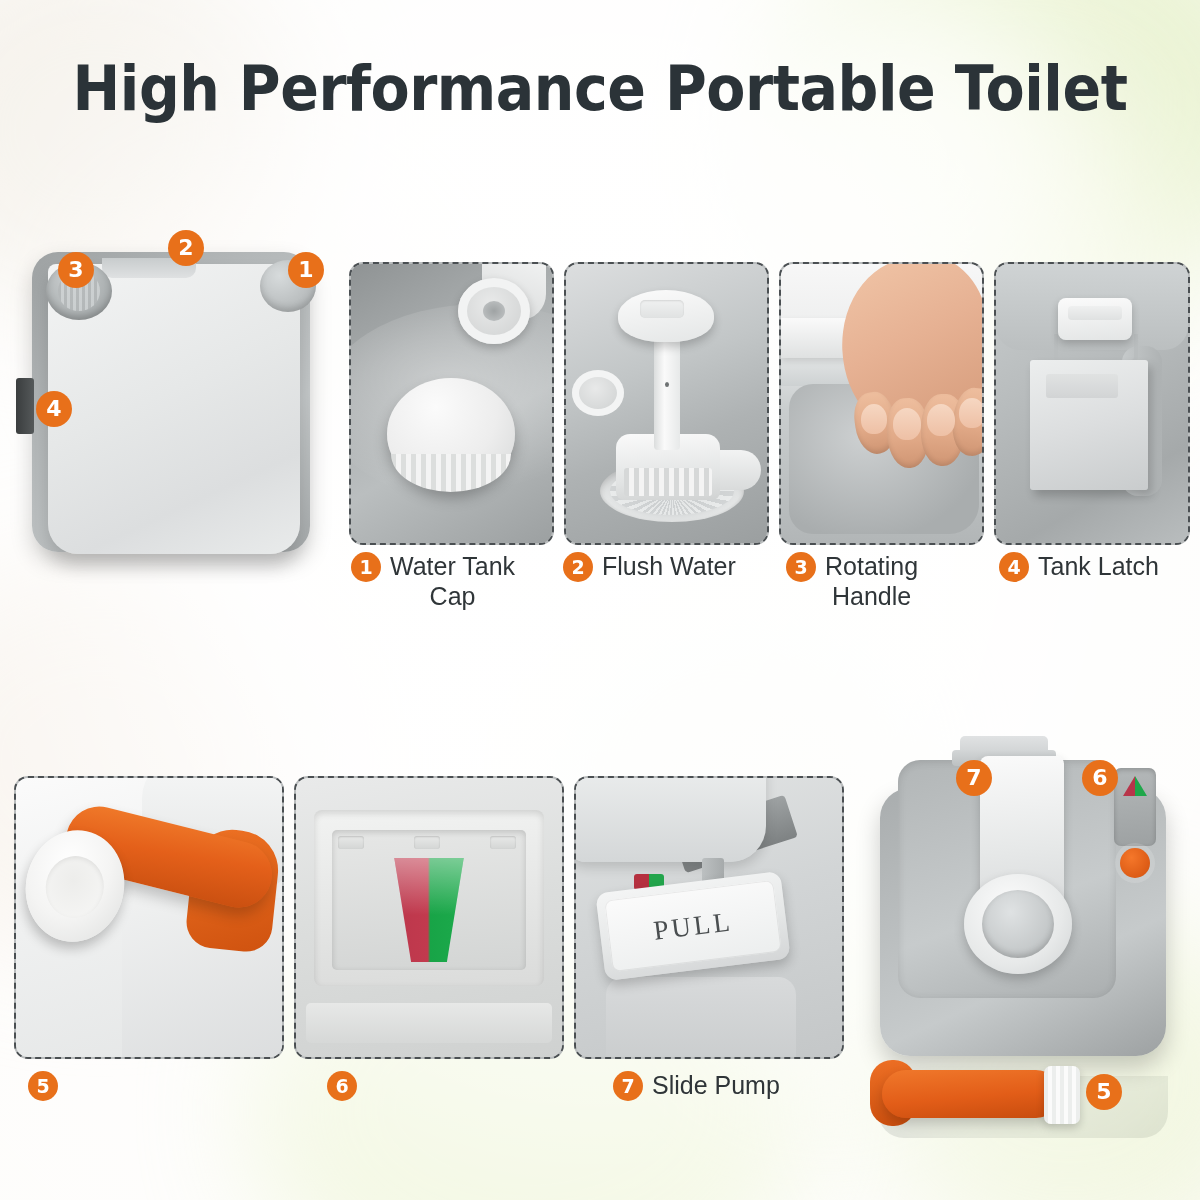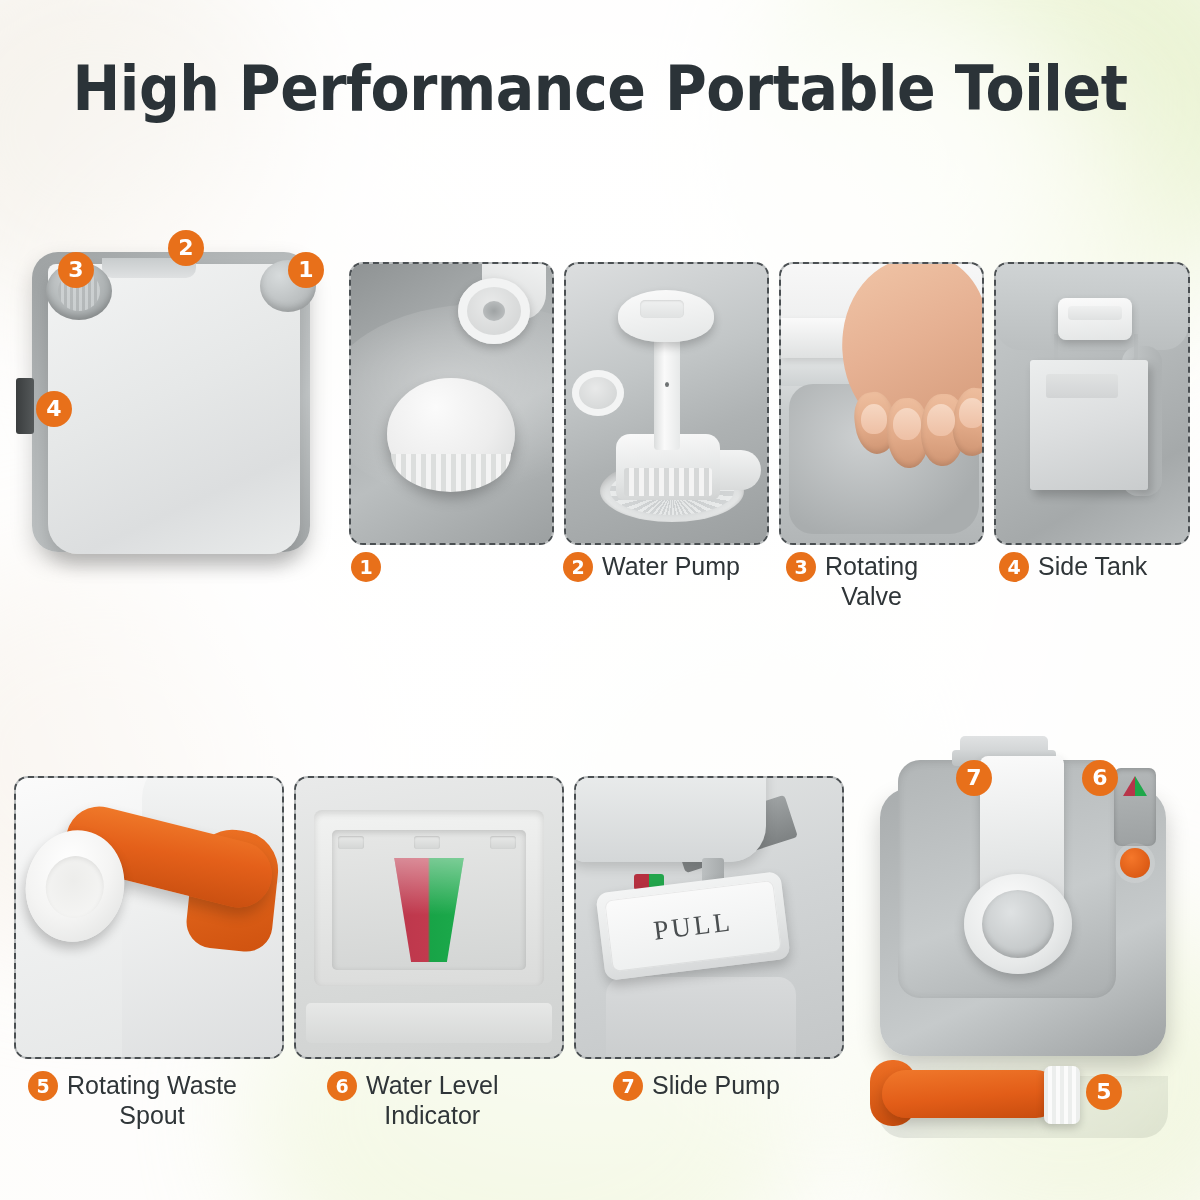--- a/index.html
+++ b/index.html
@@ -423,41 +423,45 @@
     <div class="p4upper"></div>
     <div class="p4post"></div>
     <div class="p4wire"></div>
     <div class="p4clamp"></div>
     <div class="p4plate"></div>
   </div>
 </div>
 
 <div class="caption" style="left:351px; top:551px; width:190px;">
   <div class="cbadge">1</div>
+  <div class="ctext">
+    <div>Water Tank</div>
+    <div>Cap</div>
+  </div>
 </div>
 
 <div class="caption" style="left:563px; top:551px; width:195px;">
   <div class="cbadge">2</div>
   <div class="ctext">
-    <div>Water Pump</div>
+    <div>Flush Water</div>
   </div>
 </div>
 
 <div class="caption" style="left:786px; top:551px; width:190px;">
   <div class="cbadge">3</div>
   <div class="ctext">
     <div>Rotating</div>
-    <div>Valve</div>
+    <div>Handle</div>
   </div>
 </div>
 
 <div class="caption" style="left:999px; top:551px; width:190px;">
   <div class="cbadge">4</div>
   <div class="ctext">
-    <div>Side Tank</div>
+    <div>Tank Latch</div>
   </div>
 </div>
 
 <div class="panel" style="left:14px; top:776px; width:270px; height:283px;">
   <div class="scene">
     <div class="p5bg"></div>
     <div class="p5tank2"></div>
     <div class="p5tank"></div>
     <div class="p5elbow"></div>
     <div class="p5pipe"></div>
@@ -510,32 +514,24 @@
     <div class="wt-spout"></div>
     <div class="wt-spoutcap"></div>
   </div>
   <div class="badge" style="left:92px; top:16px;">7</div>
   <div class="badge" style="left:218px; top:16px;">6</div>
   <div class="badge" style="left:222px; top:330px;">5</div>
 </div>
 
 <div class="caption" style="left:28px; top:1070px; width:230px;">
   <div class="cbadge">5</div>
-  <div class="ctext">
-    <div>Rotating Waste</div>
-    <div>Spout</div>
-  </div>
 </div>
 
 <div class="caption" style="left:327px; top:1070px; width:200px;">
   <div class="cbadge">6</div>
-  <div class="ctext">
-    <div>Water Level</div>
-    <div>Indicator</div>
-  </div>
 </div>
 
 <div class="caption" style="left:613px; top:1070px; width:200px;">
   <div class="cbadge">7</div>
   <div class="ctext">
     <div>Slide Pump</div>
   </div>
 </div>
 
 </body></html>

